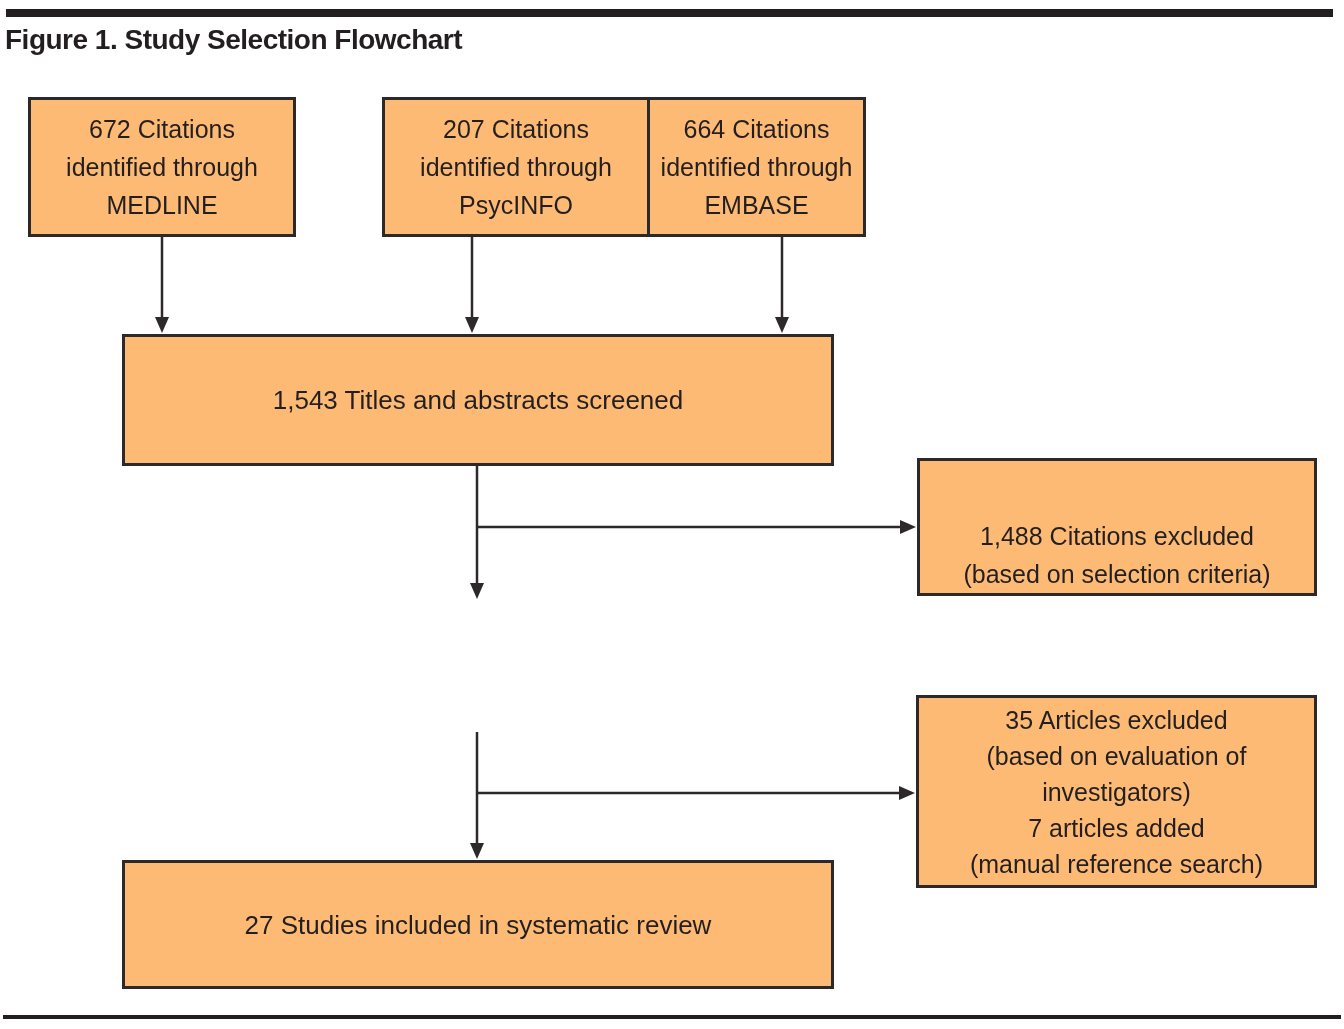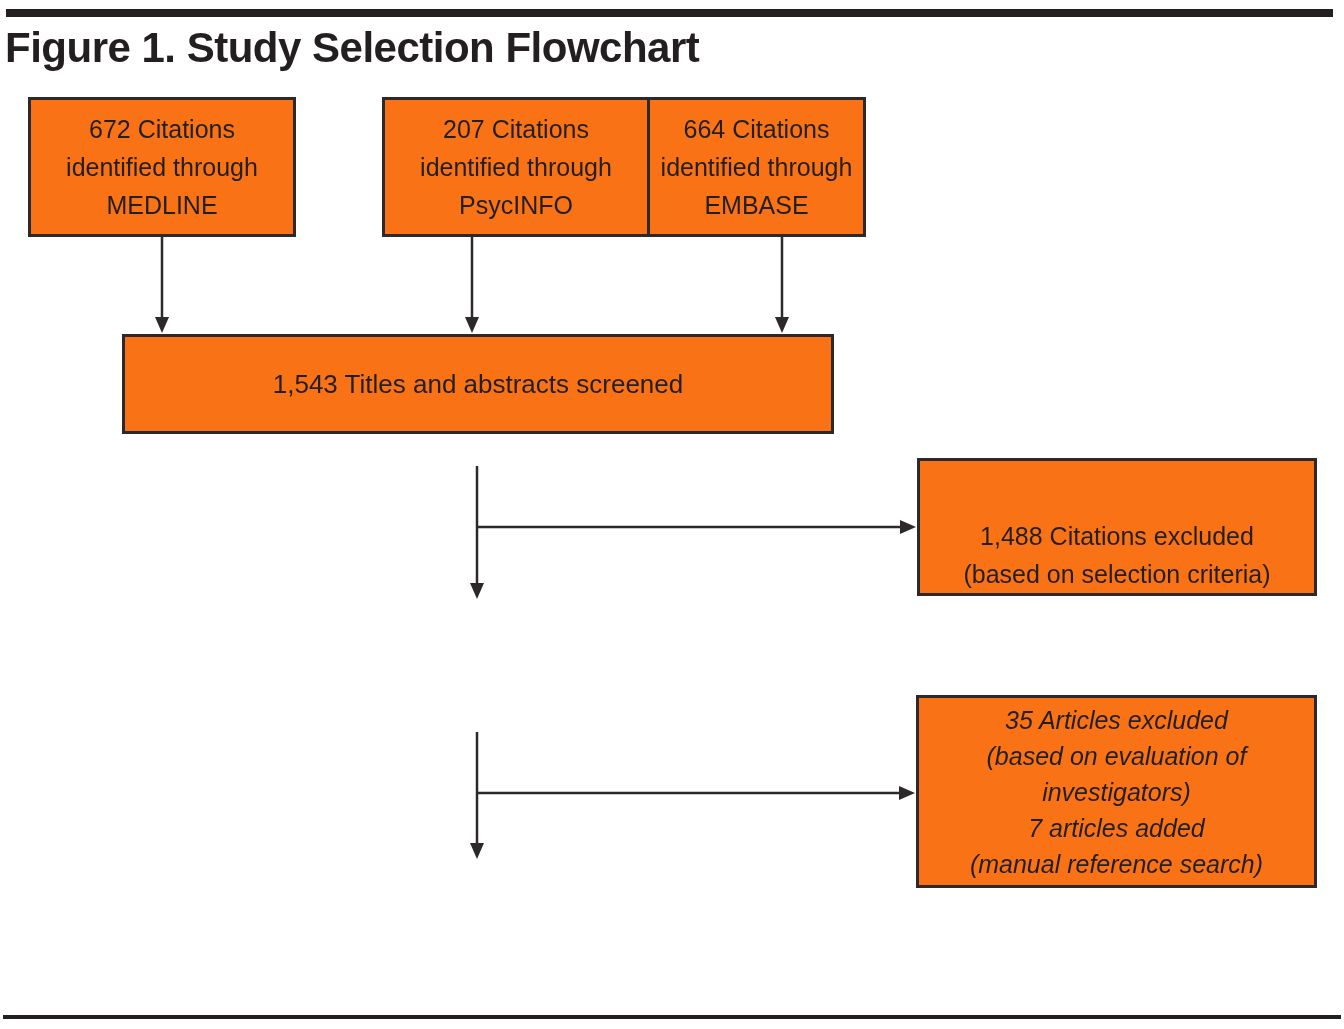--- a/index.html
+++ b/index.html
@@ -14,49 +14,49 @@
     font-family:"Liberation Sans", sans-serif;
     color:var(--ink);
     overflow:hidden;
   }
   .top-bar{
     position:absolute;left:6px;top:9px;width:1327px;height:8px;
     background:var(--ink);
   }
   .figure-title{
     position:absolute;left:5px;top:24px;
-    font-size:42px;font-weight:bold;letter-spacing:-0.5px;
+    font-size:28px;font-weight:bold;letter-spacing:-0.5px;
     color:var(--ink);
     white-space:nowrap;
   }
   .box{
     position:absolute;box-sizing:border-box;
     border:3px solid var(--line);
     display:flex;align-items:center;justify-content:center;
     text-align:center;
-    background:#f97316;
+    background:#fdba74;
   }
   .box .label{
     white-space:pre-line;
     font-size:25px;line-height:38px;
     color:var(--ink);
     padding:0 8px;
   }
   #node-medline {left:28px;  top:97px;  width:268px; height:140px;}
   #node-psycinfo{left:338px; top:97px;  width:268px; height:140px;margin-left:44px;}
   #node-embase  {left:647px; top:97px;  width:219px; height:140px;}
-  #node-screened{left:122px; top:334px; width:712px; height:100px;}
+  #node-screened{left:122px; top:334px; width:712px; height:132px;}
   #node-excluded-citations{left:917px; top:458px; width:400px; height:138px;align-items:flex-end;}
   #node-fulltext{left:122px; top:600px; width:712px; height:132px;}
   #node-excluded-articles{left:916px; top:695px; width:401px; height:193px;}
   #node-included{left:122px; top:860px; width:712px; height:129px;}
   #node-screened .label, #node-fulltext .label, #node-included .label{
     font-size:26px;line-height:40px;
   }
-  #node-excluded-articles .label{line-height:36px;font-style:italic;}
+  #node-excluded-articles .label{line-height:36px;}
   .connectors{
     position:absolute;left:0;top:0;width:1344px;height:1029px;
     pointer-events:none;
   }
   .connectors line{stroke:var(--line);stroke-width:2.5px;}
   .connectors polygon{fill:var(--line);}
   .bottom-rule{
     position:absolute;left:3px;top:1015px;width:1338px;height:4px;
     background:var(--ink);
   }
@@ -130,16 +130,19 @@
 
 
   <div class="box" id="node-excluded-articles">
     <span class="label">35 Articles excluded
 (based on evaluation of
 investigators)
 7 articles added
 (manual reference search)</span>
   </div>
 
+  <div class="box" id="node-included">
+    <span class="label">27 Studies included in systematic review</span>
+  </div>
 
   <div class="bottom-rule"></div>
 
 </div>
 
 </body></html>

